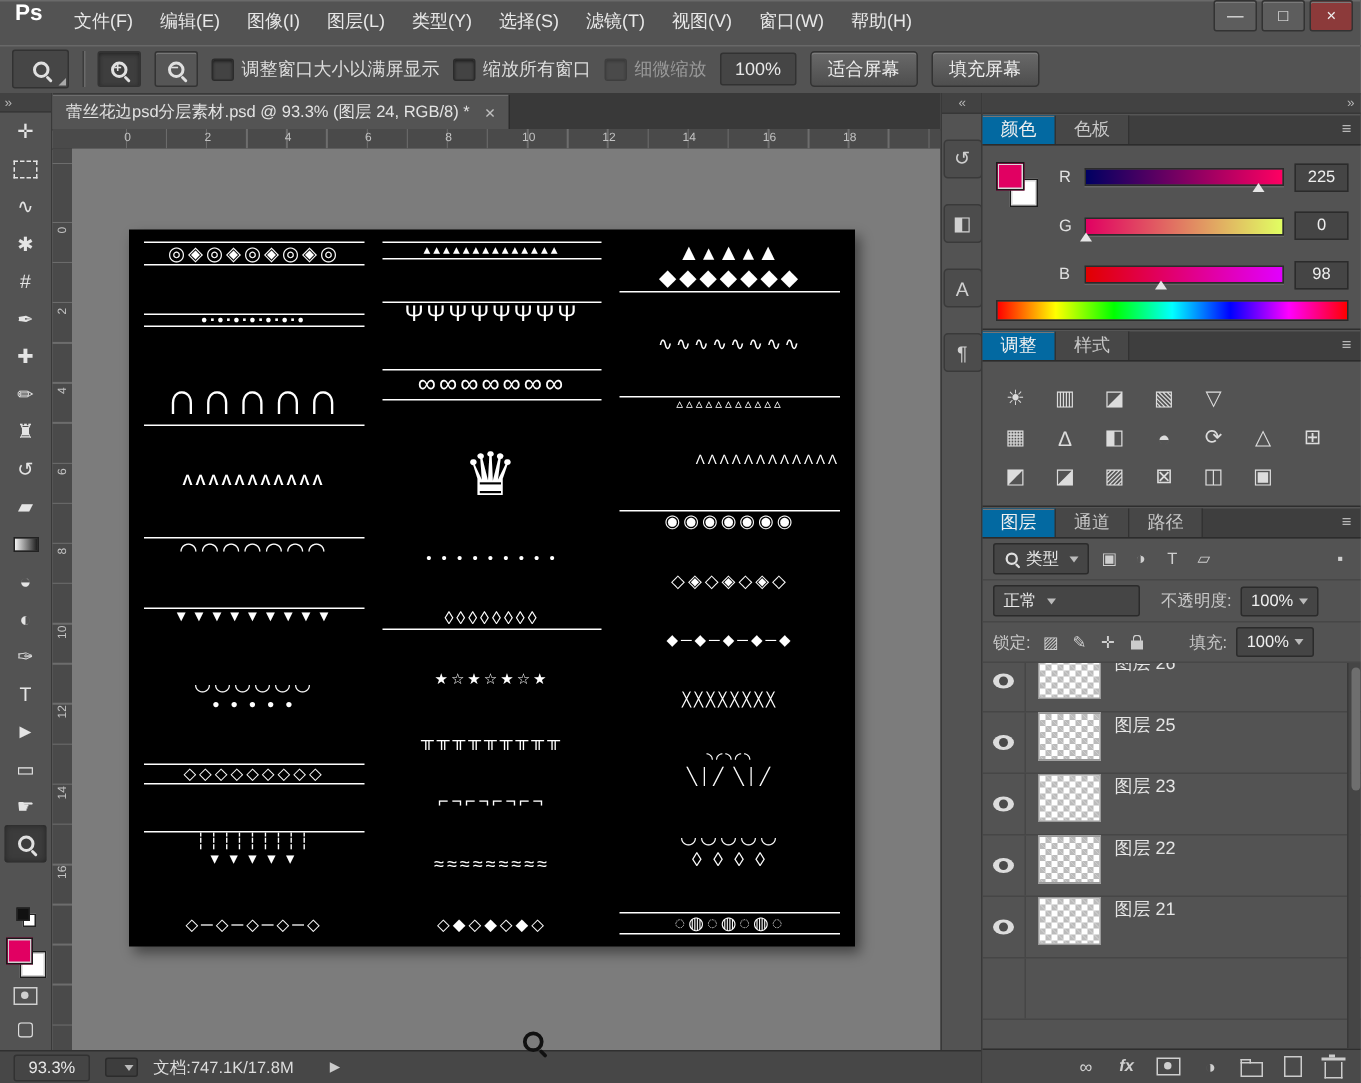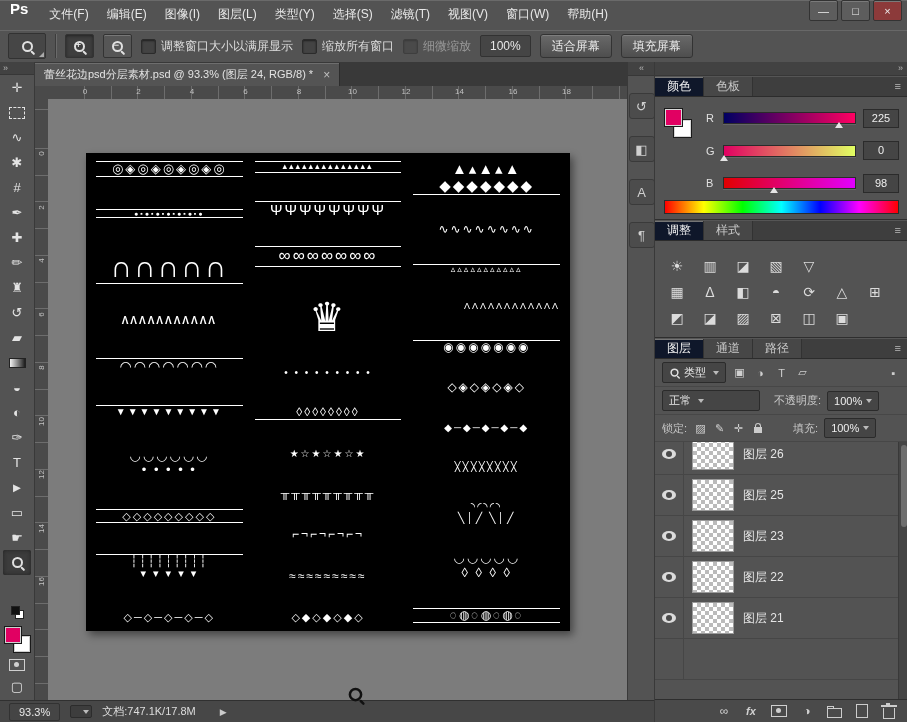--- a/index.html
+++ b/index.html
@@ -107,21 +107,21 @@
          font-size:13px;margin-top:17px;background:#4c4c4c;border:1px solid #3a3a3a;border-radius:3px;box-sizing:border-box}
 
   
   #rightcol{position:absolute;left:654px;top:62px;width:253px;bottom:0;background:#535353;
             border-left:1px solid #393939;display:flex;flex-direction:column}
   .rc-head{height:13px;background:#424242;text-align:right;color:#b5b5b5;font-size:9px;line-height:13px;
            padding-right:5px;border-bottom:1px solid #373737}
   .panel-tabs{display:flex;background:#3e3e3e;height:20px;align-items:flex-end;border-bottom:1px solid #2c2c2c;box-shadow:inset 0 1px 0 #555}
   .ptab{padding:0 12px;height:19px;line-height:19px;font-size:12px;color:#c8c8c8;background:#474747;
         border-right:1px solid #323232}
-  .ptab.active{background:#0f172a;color:#f0f0f0;box-shadow:inset 0 1px 0 #757575}
+  .ptab.active{background:#0369a1;color:#f0f0f0;box-shadow:inset 0 1px 0 #757575}
   .panel-menu{margin-left:auto;color:#b8b8b8;padding-right:7px;font-size:11px;line-height:20px}
 
   #color-body{height:108px;padding:9px 9px 5px;box-sizing:content-box;display:flex;flex-direction:column;border-bottom:1px solid #2e2e2e}
   .color-top{display:flex;gap:10px;flex:1}
   .cp-swt{position:relative;width:32px;height:46px;flex:none}
   .cp-swt i{position:absolute;width:17px;height:17px;border:1px solid #1a1a1a;box-shadow:0 0 0 1px #d8d8d8 inset;display:block}
   .cp-swt .fgc{left:0;top:2px;z-index:2}
   .cp-swt .bgc{left:9px;top:13px}
   #channels{flex:1;display:flex;flex-direction:column;justify-content:space-between;padding-top:2px}
   .ch-row{display:flex;align-items:center;gap:7px;height:20px}
@@ -150,21 +150,21 @@
   .valbox{display:inline-flex;align-items:center;background:#454545;border:1px solid #2b2b2b;height:18px;
           padding:0 6px;font-size:11px;color:#eee;border-radius:2px}
   .valbox::after{content:"";border-left:3px solid transparent;border-right:3px solid transparent;
           border-top:4px solid #bbb;margin-left:4px}
   .l-ic{display:inline-flex;width:15px;justify-content:center;align-items:center;font-size:11px;color:#cfcfcf;height:16px}
   .lockic{position:relative;width:8px;height:6px;background:#ccc;display:inline-block;margin-top:4px}
   .lockic::before{content:"";position:absolute;left:1px;top:-4px;width:4px;height:4px;
                   border:1.5px solid #ccc;border-bottom:none;border-radius:3px 3px 0 0}
   #layers-list-wrap{flex:1;position:relative;overflow:hidden}
   #layer-list{margin-top:-8px}
-  .lrow{height:40px;display:flex;align-items:center;border-bottom:1px solid #464646}
+  .lrow{height:40px;display:flex;align-items:flex-start;border-bottom:1px solid #464646}
   .lrow.selected{background:#546c93}
   .lrow.selected .llabel{color:#fff}
   .leye{width:28px;height:100%;border-right:1px solid #464646;display:flex;align-items:center;justify-content:center;flex:none}
   .eyeic{display:inline-block;width:14px;height:10px;background:#dcdcdc;border-radius:50%;position:relative}
   .eyeic::after{content:"";position:absolute;left:4px;top:2px;width:6px;height:6px;border-radius:50%;background:#4a4a4a}
   .lthumb{width:40px;height:30px;margin-left:8px;border:1px solid #9a9a9a;background:#fff;flex:none;
           background-image:linear-gradient(45deg,#bbb 25%,transparent 25%,transparent 75%,#bbb 75%),
                            linear-gradient(45deg,#bbb 25%,transparent 25%,transparent 75%,#bbb 75%);
           background-size:8px 8px;background-position:0 0,4px 4px}
   .llabel{margin-left:9px;font-size:12px;color:#e5e5e5}

